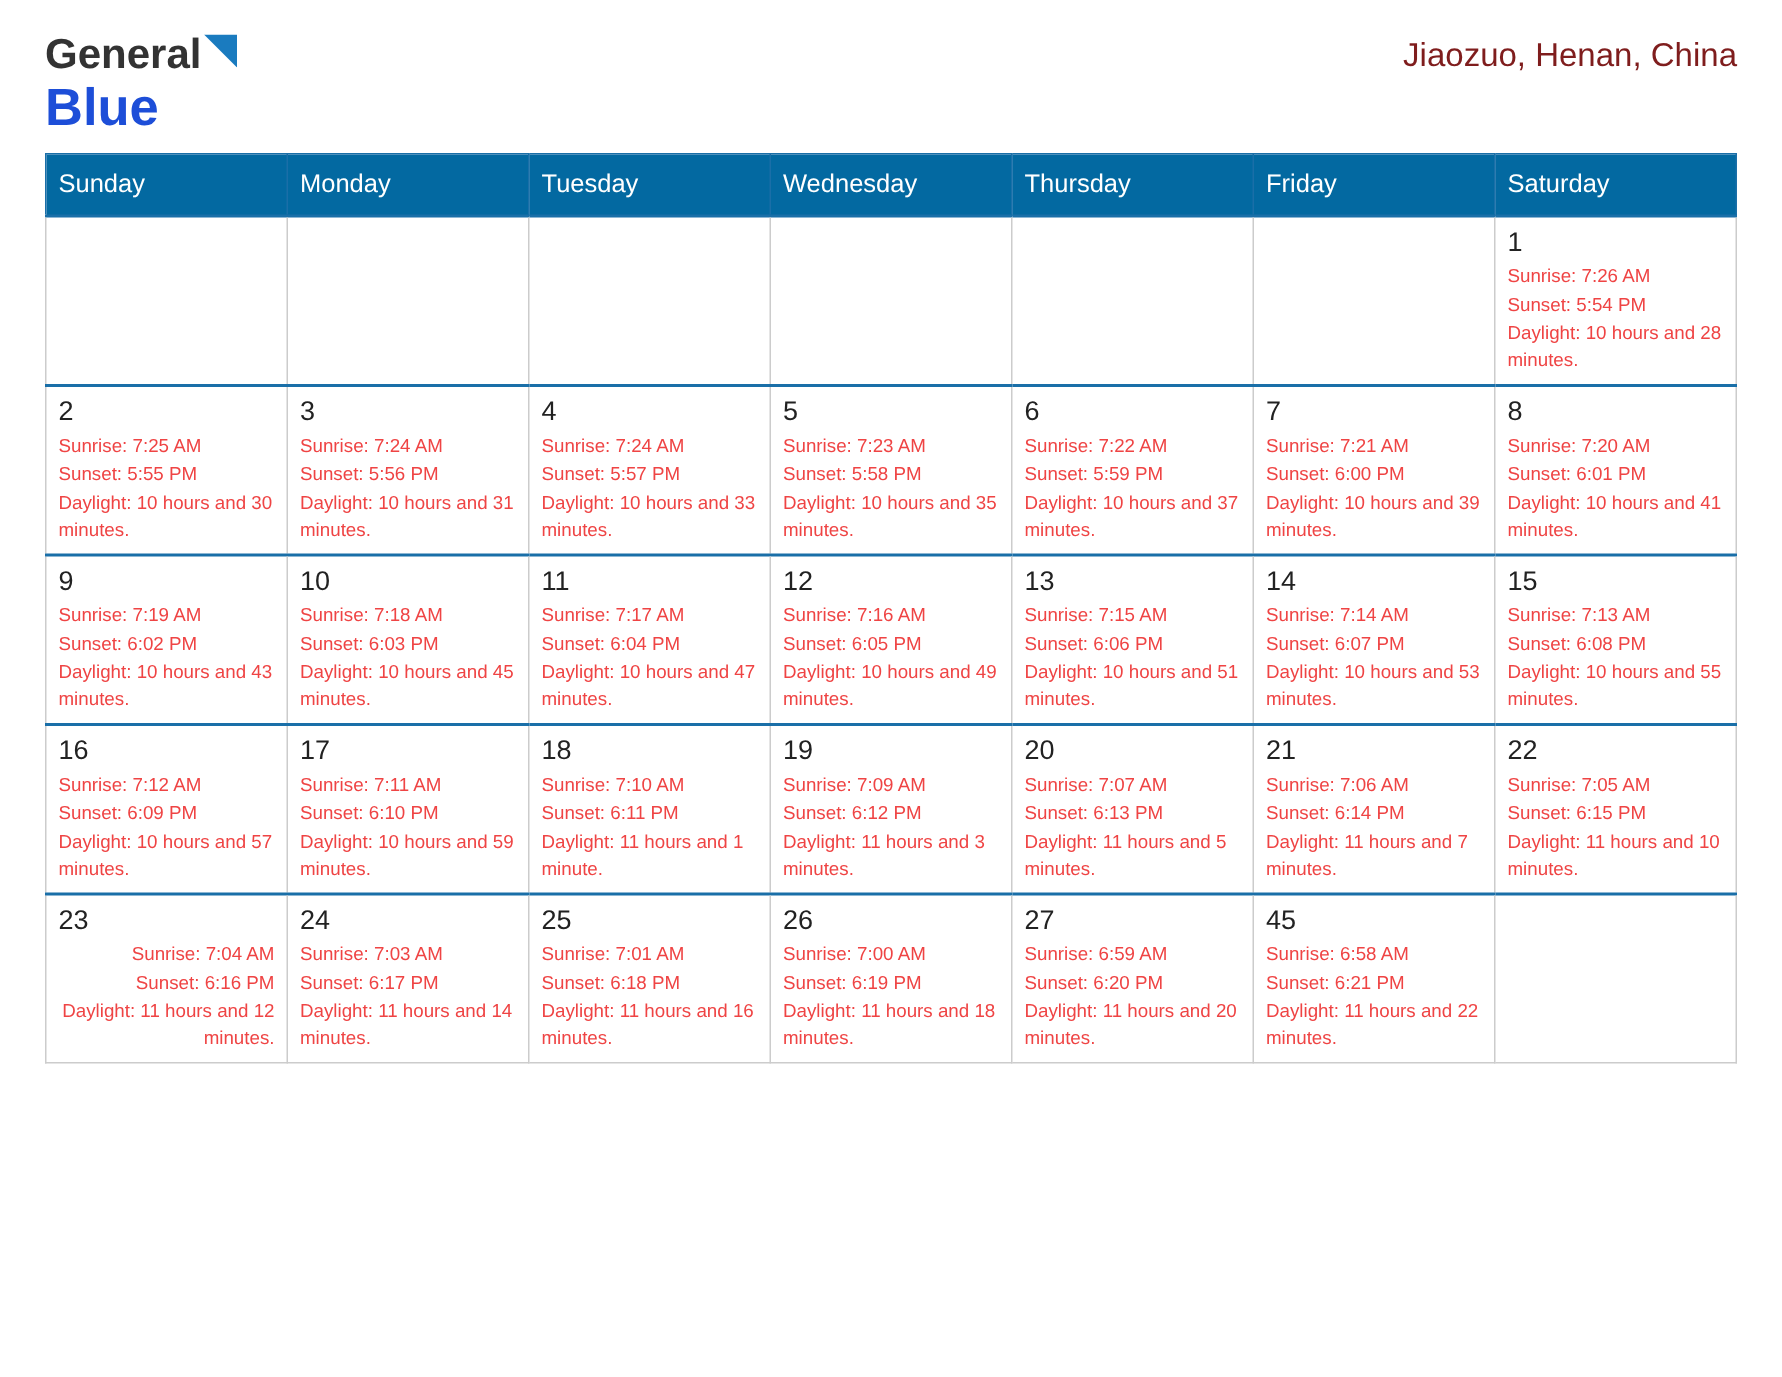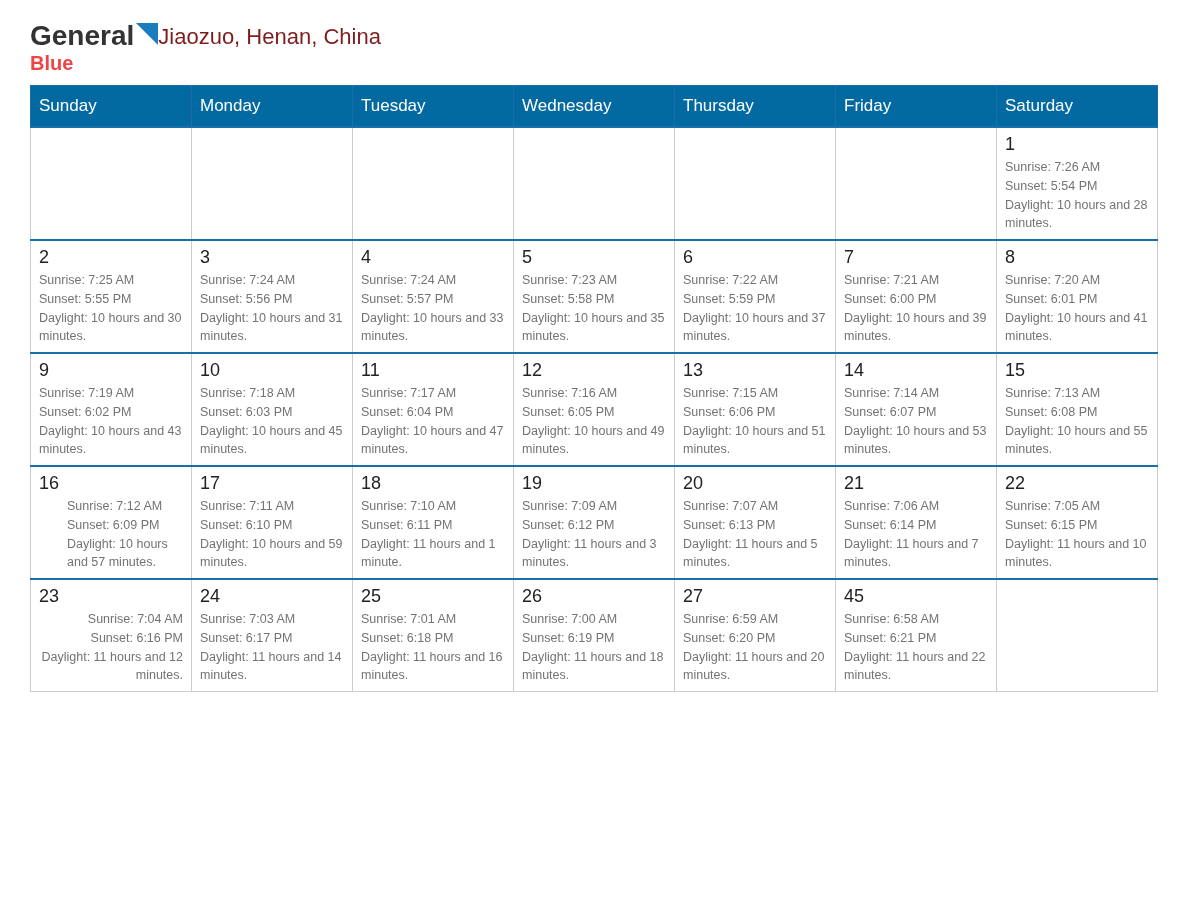--- a/index.html
+++ b/index.html
@@ -5,33 +5,33 @@
     * { margin: 0; padding: 0; box-sizing: border-box; }
     body {
       font-family: Arial, sans-serif;
       background: #fff;
       width: 1188px;
       min-height: 918px;
       padding: 20px 30px;
     }
     .header {
       display: flex;
-      justify-content: flex-start;
+      justify-content: space-between;
       align-items: flex-start;
       margin-bottom: 10px;
     }
     .logo-general {
       font-size: 28px;
       font-weight: bold;
       color: #333;
     }
     .logo-blue {
-      font-size: 20px;
+      font-size: 35px;
       font-weight: bold;
-      color: #ef4444;
+      color: #1d4ed8;
     }
     .title-section {
       text-align: right;
     }
     .month-title {
       font-size: 52px;
       font-weight: bold;
       color: #222;
       line-height: 1.1;
     }
@@ -73,21 +73,21 @@
     }
     .day-num {
       font-size: 18px;
       font-weight: normal;
       color: #222;
       display: block;
       margin-bottom: 3px;
     }
     .day-info {
       font-size: 12.5px;
-      color: #737373;
+      color: #ef4444;
       line-height: 1.5;
     }
     .empty-cell {
       background: #f9f9f9;
     }
     .logo-container {
       display: flex;
       flex-direction: column;
       align-items: flex-start;
     }
@@ -233,21 +233,21 @@
         <td>
           <span class="day-num">15</span>
           <div class="day-info" style="white-space: pre-line;">Sunrise: 7:13 AM
 Sunset: 6:08 PM
 Daylight: 10 hours and 55 minutes.</div>
         </td>
       </tr>
       <tr>
         <td>
           <span class="day-num">16</span>
-          <div class="day-info" style="white-space: pre-line; margin-left: 28px;">Sunrise: 7:12 AM
+          <div class="day-info" style="white-space: pre-line;">Sunrise: 7:12 AM
 Sunset: 6:09 PM
 Daylight: 10 hours and 57 minutes.</div>
         </td>
         <td>
           <span class="day-num">17</span>
           <div class="day-info" style="white-space: pre-line;">Sunrise: 7:11 AM
 Sunset: 6:10 PM
 Daylight: 10 hours and 59 minutes.</div>
         </td>
         <td>

